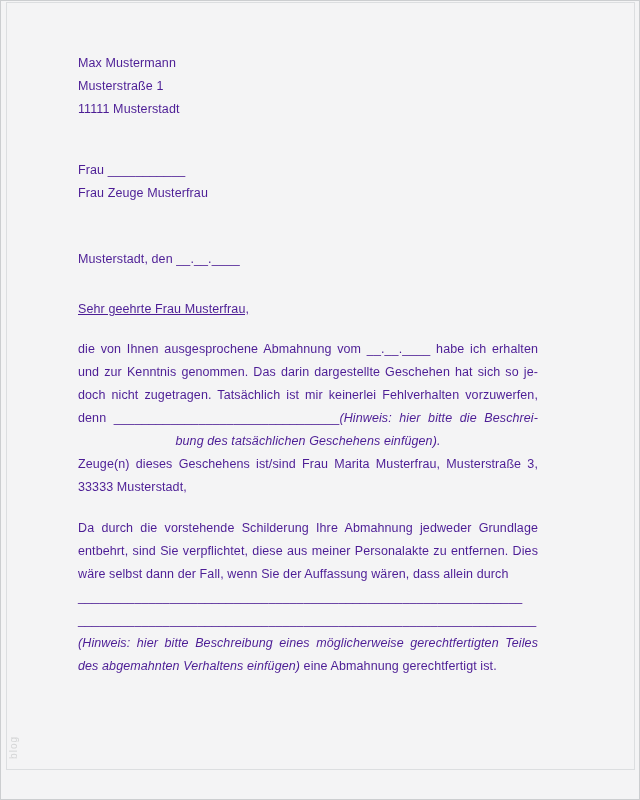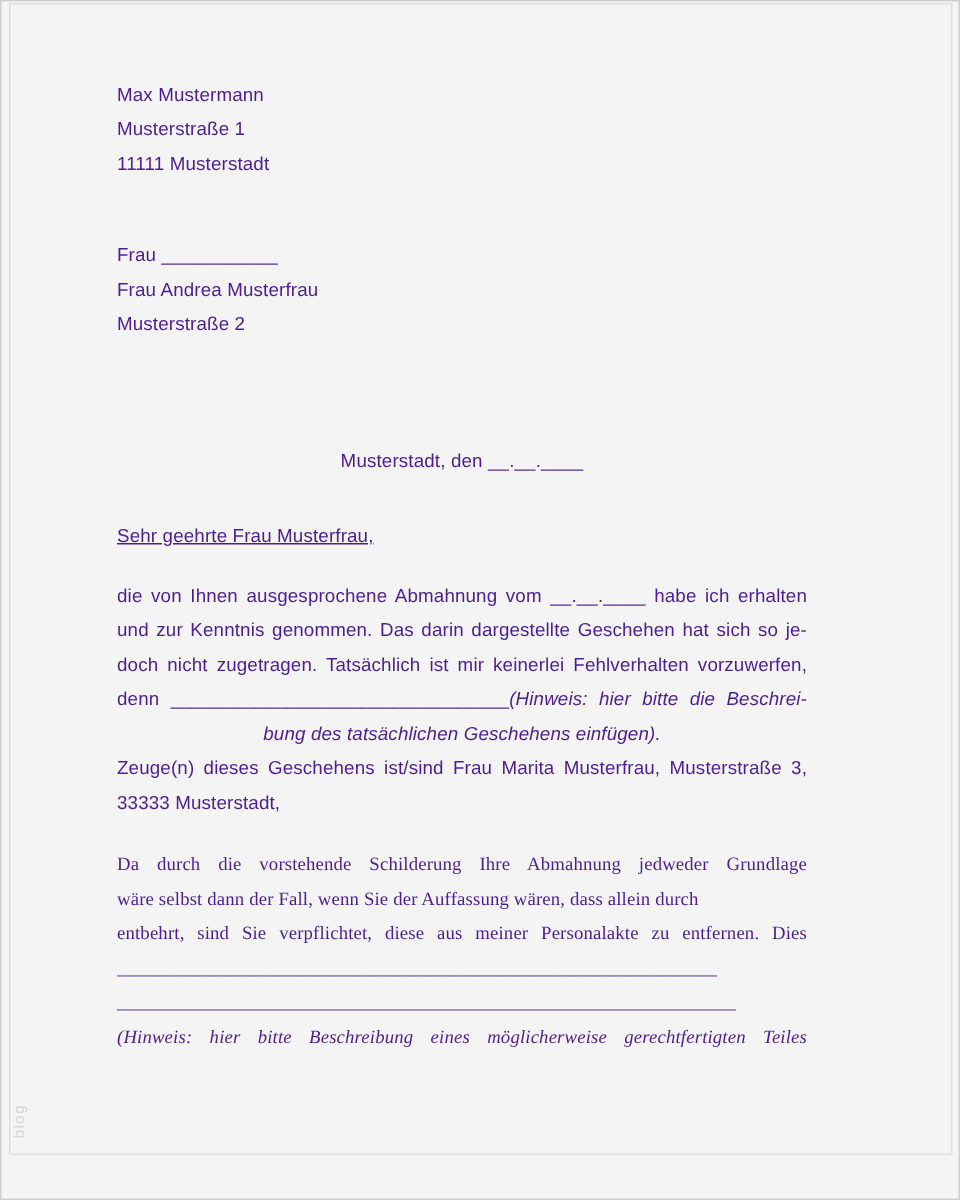--- a/index.html
+++ b/index.html
@@ -30,25 +30,25 @@
     line-height: 23px;
     color: #4c1d95;
     letter-spacing: 0.1px;
   }
   .line { min-height: 23px; }
   .jl { text-align: justify; text-align-last: justify; }
   .ll { text-align: left; }
   .it { font-style: italic; text-align: center; }
   .sender      { margin-top: 2px; }
   .recipient   { margin-top: 38px; }
-  .dateline    { margin-top: 68px; text-align: center; }
+  .dateline    { margin-top: 43px; text-align: left; }
   .salutation  { margin-top: 27px; text-decoration: underline; }
   .p1          { margin-top: 17px; }
   .p2          { }
-  .p3          { margin-top: 18px; font-family: Liberation Serif, serif; }
+  .p3          { margin-top: 18px; }
   .watermark {
     position: absolute;
     left: 8px; top: 736px;
     writing-mode: vertical-rl;
     transform: rotate(180deg);
     font-size: 10px;
     color: #d4d5d6;
     letter-spacing: 1px;
   }
 </style>
@@ -63,22 +63,21 @@
 <div class="content">
 
   <div class="sender">
     <div class="line ll">Max Mustermann</div>
     <div class="line ll">Musterstraße 1</div>
     <div class="line ll">11111 Musterstadt</div>
   </div>
 
   <div class="recipient">
     <div class="line ll">Frau ___________</div>
-    <div class="line ll">Frau Andrea Musterfrau</div>
-    <div class="line ll">Musterstraße 2</div>
+    <div class="line ll">Frau Zeuge Musterfrau</div>
   </div>
 
   <div class="line dateline">Musterstadt, den __.__.____</div>
 
   <div class="line ll salutation">Sehr geehrte Frau Musterfrau,</div>
 
   <div class="p1">
     <div class="line jl">die von Ihnen ausgesprochene Abmahnung vom __.__.____ habe ich erhalten</div>
     <div class="line jl">und zur Kenntnis genommen. Das darin dargestellte Geschehen hat sich so je-</div>
     <div class="line jl">doch nicht zugetragen. Tatsächlich ist mir keinerlei Fehlverhalten vorzuwerfen,</div>
@@ -86,20 +85,21 @@
     <div class="line ll it">bung des tatsächlichen Geschehens einfügen).</div>
   </div>
 
   <div class="p2">
     <div class="line jl">Zeuge(n) dieses Geschehens ist/sind Frau Marita Musterfrau, Musterstraße 3,</div>
     <div class="line ll">33333 Musterstadt,</div>
   </div>
 
   <div class="p3">
     <div class="line jl">Da durch die vorstehende Schilderung Ihre Abmahnung jedweder Grundlage</div>
+    <div class="line jl">entbehrt, sind Sie verpflichtet, diese aus meiner Personalakte zu entfernen. Dies</div>
     <div class="line ll">wäre selbst dann der Fall, wenn Sie der Auffassung wären, dass allein durch</div>
-    <div class="line jl">entbehrt, sind Sie verpflichtet, diese aus meiner Personalakte zu entfernen. Dies</div>
     <div class="line ll">_______________________________________________________________</div>
     <div class="line ll">_________________________________________________________________</div>
     <div class="line jl it">(Hinweis: hier bitte Beschreibung eines möglicherweise gerechtfertigten Teiles</div>
+    <div class="line ll"><span class="it">des abgemahnten Verhaltens einfügen)</span><span> eine Abmahnung gerechtfertigt ist.</span></div>
   </div>
 
 </div>
 
 </body></html>

